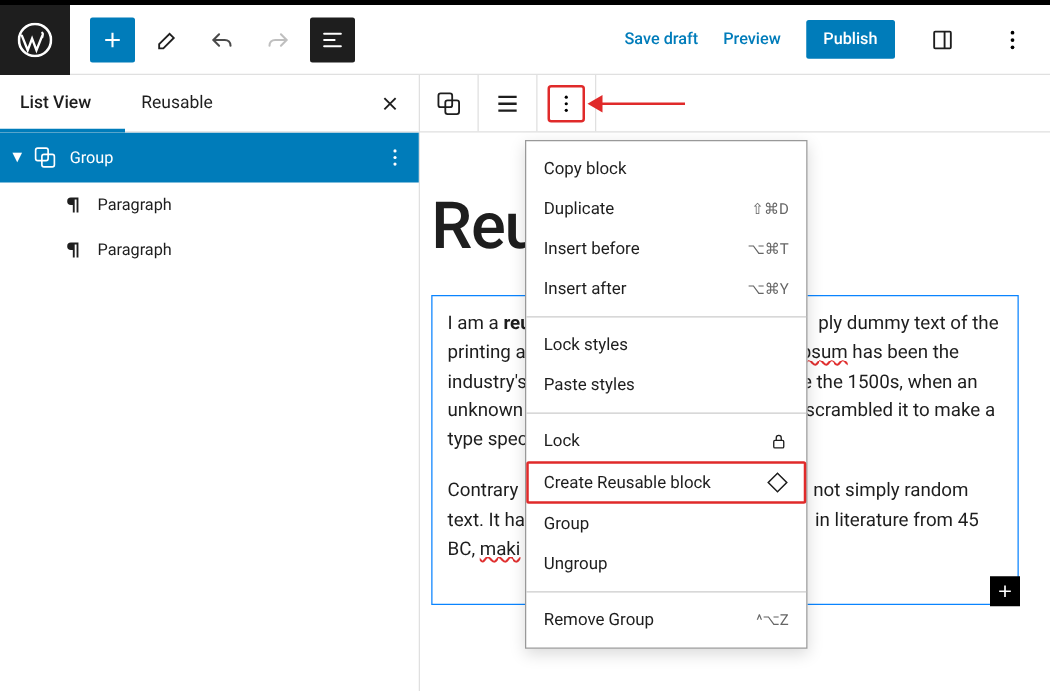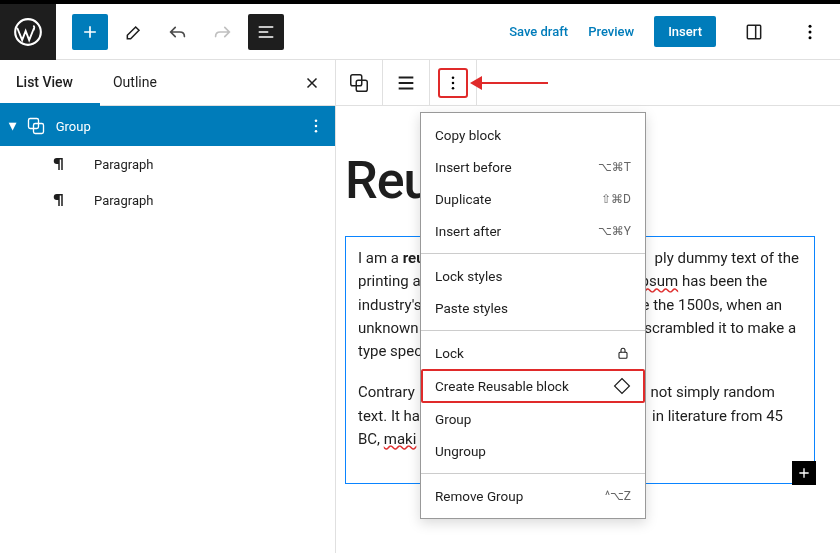--- a/index.html
+++ b/index.html
@@ -23,21 +23,21 @@
   .tabs { display: flex; height: 46px; border-bottom: 1px solid #e0e0e0; position: relative; }
   .tab { flex: none; padding: 14px 20px; cursor: pointer; font-size: 14px; }
   .tab.active { color: #1e1e1e; font-weight: 500; padding-left: 16px; }
   .tab-underline { position: absolute; bottom: -1px; left: 0; width: 100px; height: 3px; background: #007cba; }
   .tab-close { margin-left: auto; width: 46px; display: flex; align-items: center; justify-content: center; cursor: pointer; }
   
   .tree { }
   .tree-group { background: #007cba; color: #fff; display: flex; align-items: center; height: 40px; padding: 0 10px; }
   .tree-group .chev { transform: rotate(90deg); font-size: 10px; margin-right: 8px; }
   .tree-group .opts { margin-left: auto; }
-  .tree-item { display: flex; align-items: center; height: 36px; padding-left: 50px; gap: 26px; cursor: pointer; }
+  .tree-item { display: flex; align-items: center; height: 36px; padding-left: 50px; gap: 10px; cursor: pointer; }
   .tree-item:first-of-type { background: #f0f6fa; }
   
   .canvas { flex: 1; position: relative; padding-top: 0; }
   .block-toolbar { display: flex; height: 46px; border-bottom: 1px solid #e0e0e0; }
   .tb-group { display: flex; align-items: center; border-right: 1px solid #e0e0e0; }
   .tb-btn { width: 46px; height: 46px; display: flex; align-items: center; justify-content: center; cursor: pointer; }
   .tb-btn.red-box { border: 2px solid #e02a2a; border-radius: 3px; width: 30px; height: 30px; margin: 8px; }
   
   .arrow-ann { position: absolute; top: 75px; left: 470px; pointer-events: none; }
   .arrow-line { width: 70px; height: 2px; background: #e02a2a; position: absolute; top: 7px; left: 8px; }
@@ -97,42 +97,42 @@
     </div>
     <div class="sq-btn doc-btn">
       <svg width="20" height="20" viewBox="0 0 24 24">
           <path d="M4 6h16M4 12h10M4 18h16" stroke="#fff" stroke-width="2" stroke-linecap="round"></path>
         </svg>
     </div>
   </div>
   <div class="header-right">
     <span class="link-btn">Save draft</span>
     <span class="link-btn">Preview</span>
-    <span class="publish-btn">Insert</span>
+    <span class="publish-btn">Publish</span>
     <div class="sq-btn">
       <svg width="20" height="20" viewBox="0 0 24 24">
           <rect x="4" y="4" width="16" height="16" rx="1" fill="none" stroke="#1e1e1e" stroke-width="1.8"></rect>
           <line x1="14" y1="4" x2="14" y2="20" stroke="#1e1e1e" stroke-width="1.8"></line>
         </svg>
     </div>
     <div class="sq-btn">
       <svg width="20" height="20" viewBox="0 0 24 24">
           <circle cx="12" cy="5" r="1.8"></circle>
           <circle cx="12" cy="12" r="1.8"></circle>
           <circle cx="12" cy="19" r="1.8"></circle>
         </svg>
     </div>
   </div>
 </div>
 
 <div class="main">
   <div class="sidebar">
     <div class="tabs">
       <div class="tab active">List View</div>
-      <div class="tab">Outline</div>
+      <div class="tab">Reusable</div>
       <div class="tab-close">
         <svg width="18" height="18" viewBox="0 0 24 24">
             <path d="M6 6l12 12M18 6L6 18" stroke="#1e1e1e" stroke-width="2"></path>
           </svg>
       </div>
       <div class="tab-underline"></div>
     </div>
     <div class="tree">
       <div class="tree-group">
         <span class="chev">▶</span>
@@ -214,26 +214,26 @@
       </svg>
   </div>
 </div>
 
 <div class="dropdown">
   <div class="dd-section">
     <div class="dd-item">
         <span>Copy block</span>
       </div>
     <div class="dd-item">
+        <span>Duplicate</span>
+        <span class="dd-shortcut">⇧⌘D</span>
+      </div>
+    <div class="dd-item">
         <span>Insert before</span>
         <span class="dd-shortcut">⌥⌘T</span>
-      </div>
-    <div class="dd-item">
-        <span>Duplicate</span>
-        <span class="dd-shortcut">⇧⌘D</span>
       </div>
     <div class="dd-item">
         <span>Insert after</span>
         <span class="dd-shortcut">⌥⌘Y</span>
       </div>
   </div>
   <div class="dd-section">
     <div class="dd-item">
         <span>Lock styles</span>
       </div>

